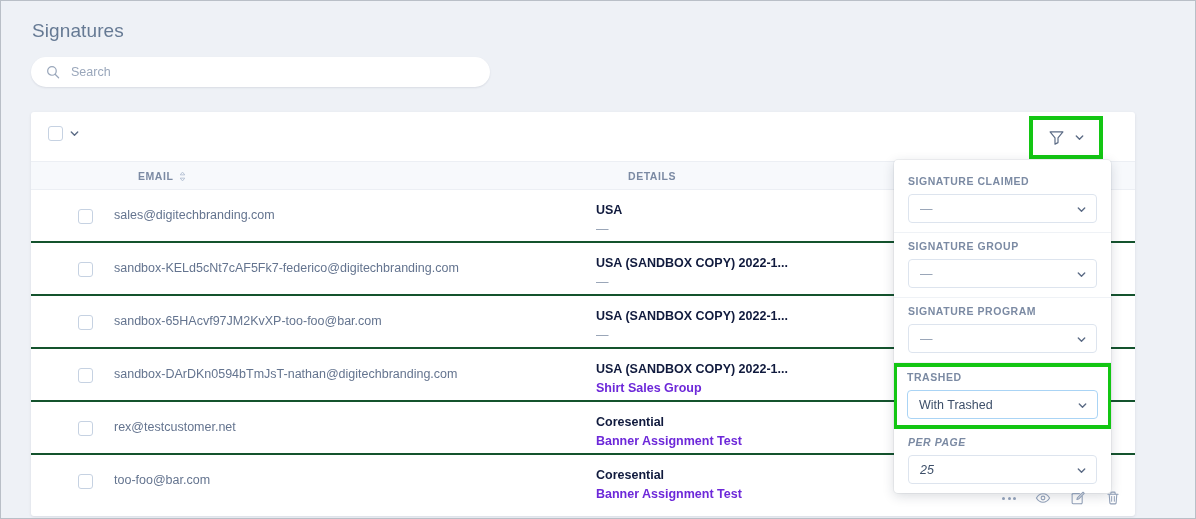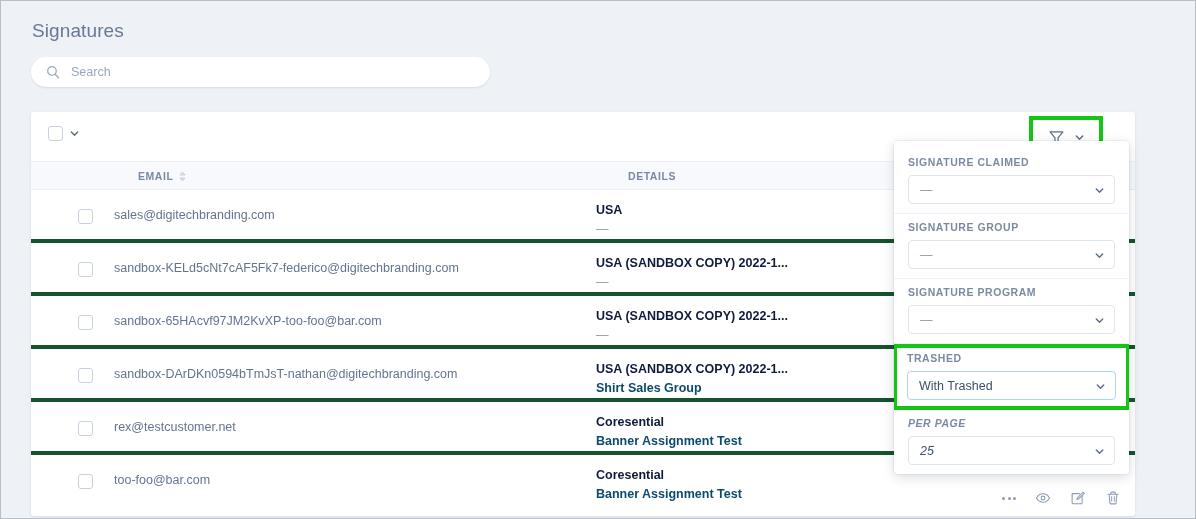--- a/index.html
+++ b/index.html
@@ -164,21 +164,21 @@
     align-items: center;
     gap: 5px;
   }
   .th-email { left: 83px; margin-left: 24px; }
   .th-details { left: 597px; }
   .sort-icon { width: 9px; height: 11px; color: #b4c0d2; display: block; }
 
   .row {
     position: relative;
     height: 53px;
-    border-bottom: 4px solid #14532d;
+    border-bottom: 2px solid #14532d;
   }
   .row:last-child { border-bottom: none; }
   .row-cbx {
     position: absolute;
     left: 47px;
     top: 19px;
   }
   .cell-email {
     position: absolute;
     left: 83px;
@@ -194,35 +194,35 @@
   }
   .d-primary {
     font-size: 12.5px;
     font-weight: 700;
     color: #101a3d;
     display: block;
   }
   .d-secondary {
     font-size: 12.5px;
     font-weight: 700;
-    color: #0c4a6e;
+    color: #6d28d9;
     display: block;
     margin-top: 3px;
   }
   .d-secondary.dash {
     color: #8c99ae;
     font-weight: 400;
   }
 
   
   .filter-panel {
     position: absolute;
     left: 893px;
-    top: 140px;
-    width: 235px;
+    top: 159px;
+    width: 217px;
     background: #ffffff;
     border-radius: 4px;
     box-shadow: 0 3px 12px rgba(28,40,64,0.17), 0 0 0 1px rgba(28,40,64,0.05);
     overflow: hidden;
     padding-top: 8px;
   }
   .f-group {
     padding: 7px 14px 9px 14px;
     border-bottom: 1px solid #eff2f6;
     position: relative;

